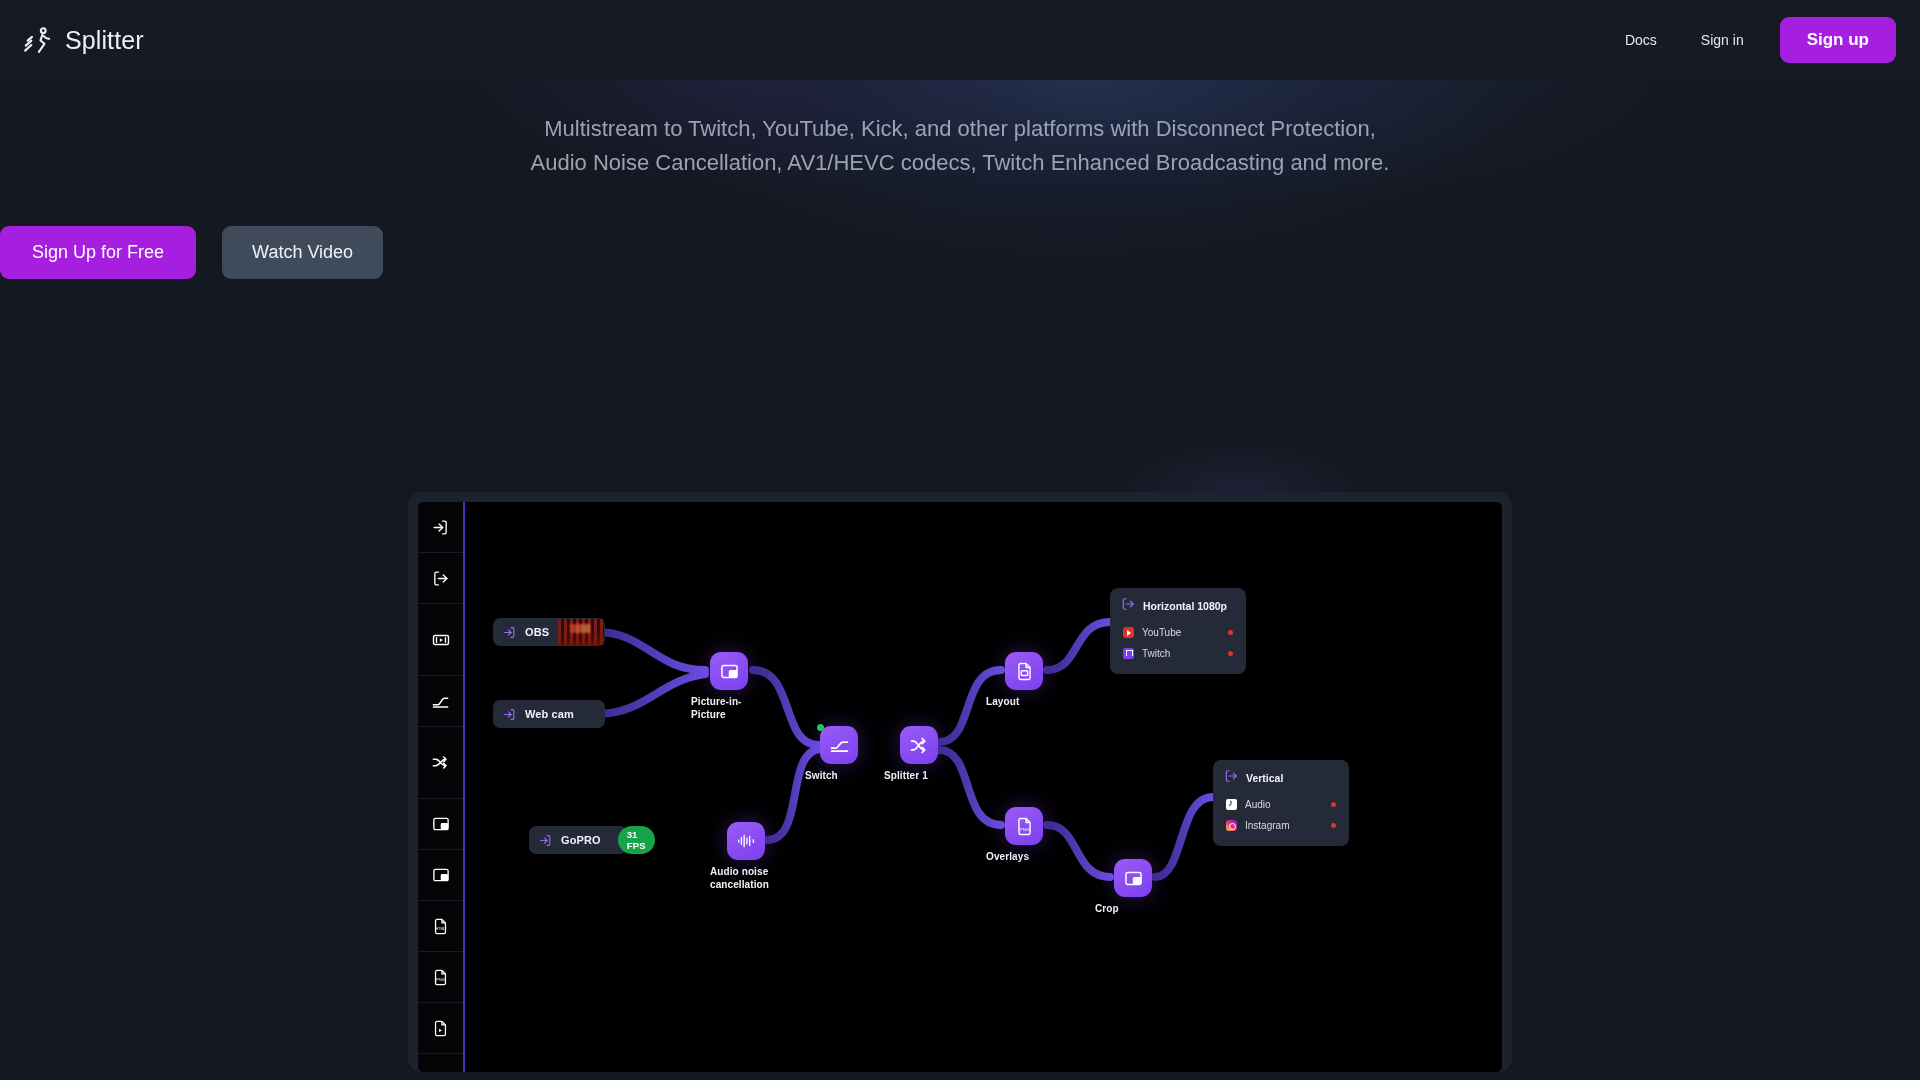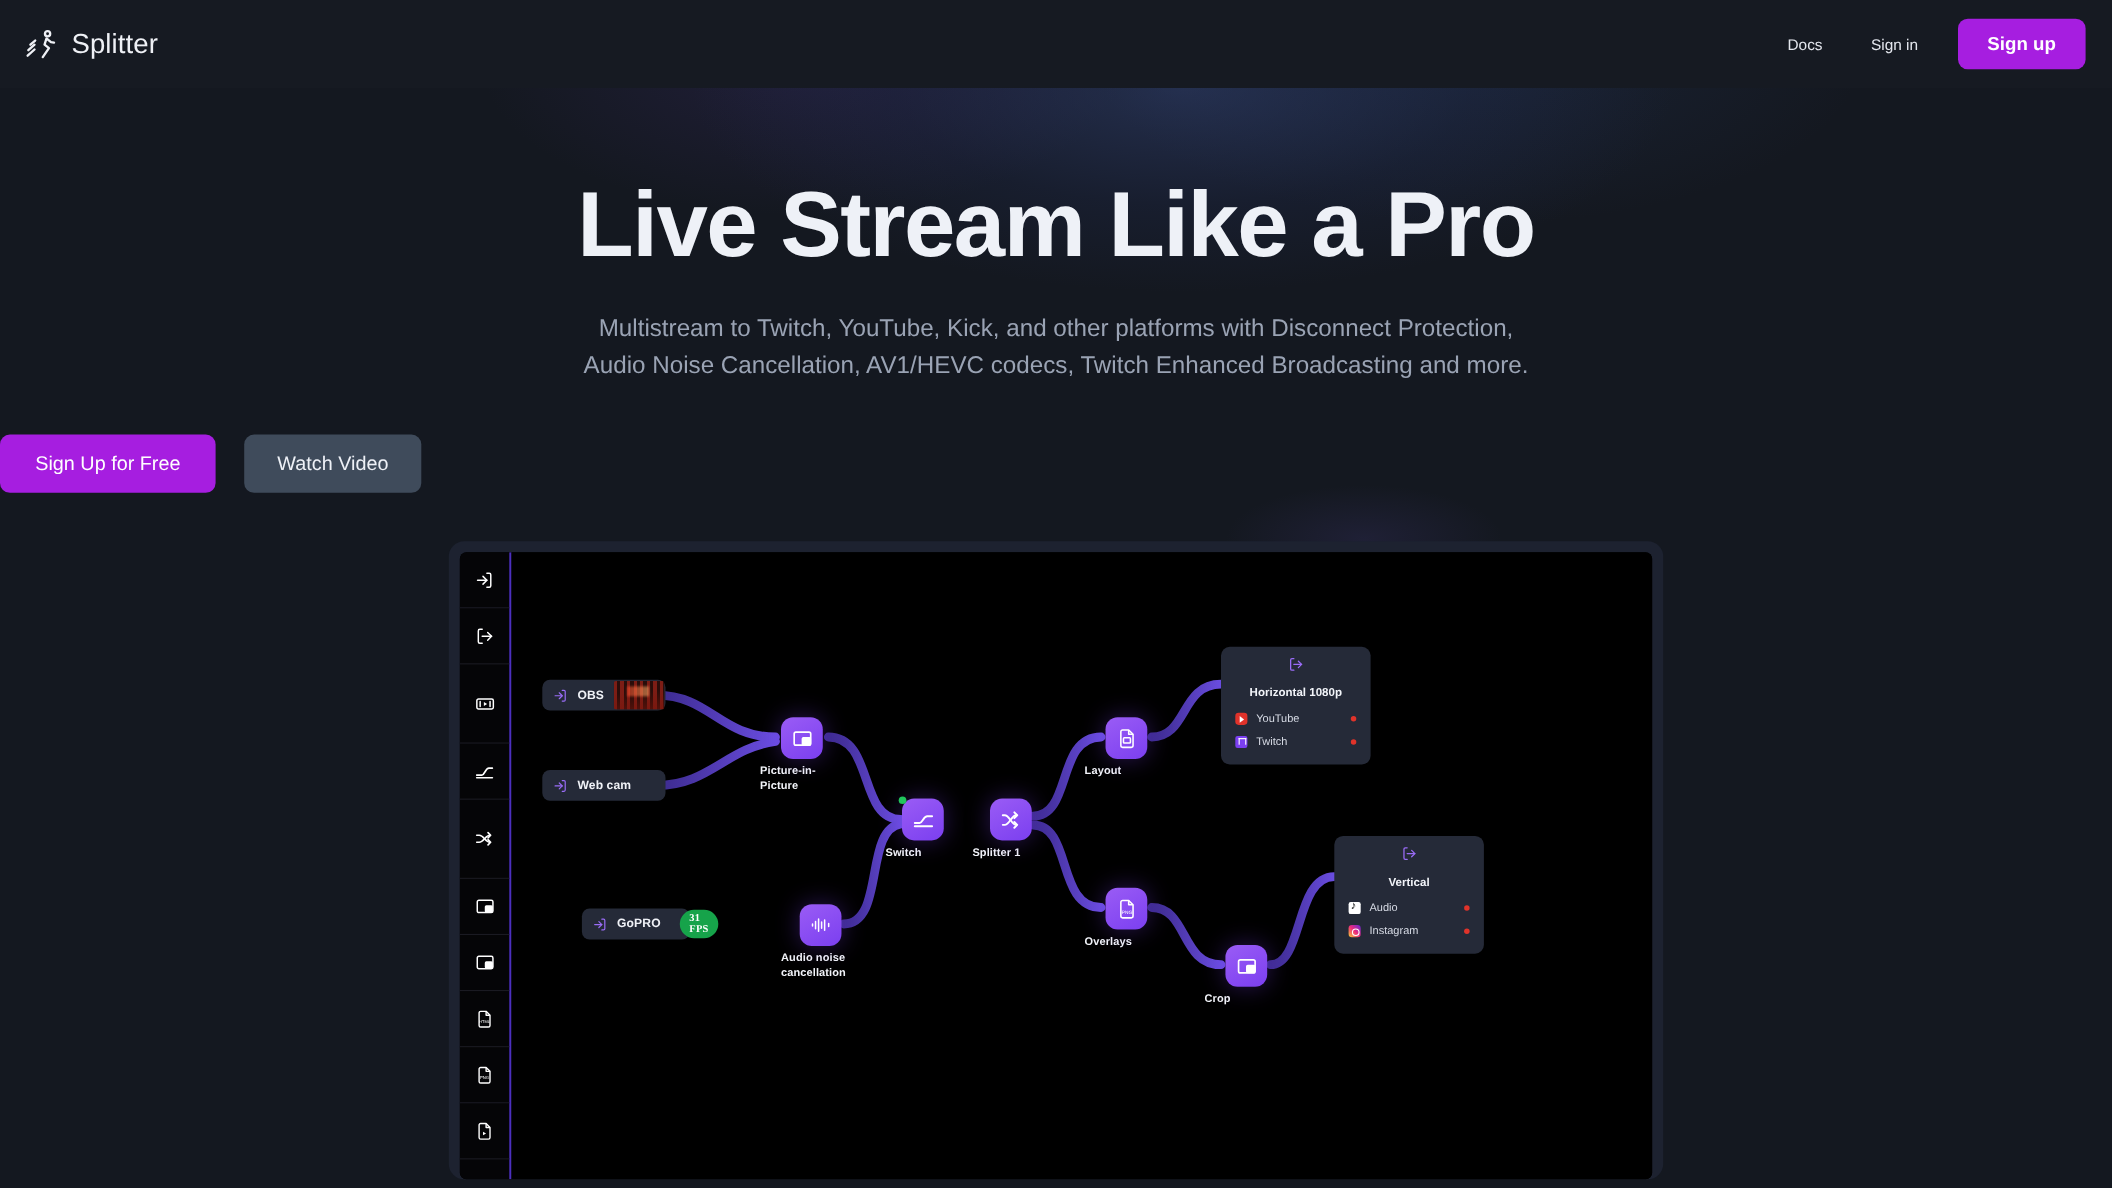--- a/index.html
+++ b/index.html
@@ -112,21 +112,21 @@
       #3a120c;
     overflow:hidden; position:relative;
   }
   .thumb::after{
     content:""; position:absolute; left:26%; top:20%; width:44%; height:34%;
     background:linear-gradient(90deg,#ff4b2b,#ffb36b);
     opacity:.55; filter:blur(1px);
   }
   .fps-badge{
     background:#16a34a; color:#fff; font-size:9.5px; font-weight:700;
-    border-radius:20px; padding:3px 9px; margin-left:8px; letter-spacing:.2px;font-family:Liberation Serif, serif;
+    border-radius:20px; padding:3px 9px; margin-left:8px; letter-spacing:.2px;
   }
 
   .proc-node{ position:absolute; z-index:3; text-align:left; }
   .proc-icon{
     width:38px; height:38px; border-radius:11px;
     background:linear-gradient(150deg,#9a5cf5,#7b3ff0);
     display:flex; align-items:center; justify-content:center;
     margin:0 auto; position:relative;
     box-shadow:0 0 22px rgba(124,63,240,.35);
   }
@@ -138,21 +138,21 @@
   .green-dot{
     position:absolute; left:-3px; top:-2px; width:7px; height:7px;
     border-radius:50%; background:#21c55d;
   }
 
   
   .dest-card{
     position:absolute; background:#252a38; border-radius:8px;
     padding:9px 11px 10px 11px; z-index:4; min-width:136px;
   }
-  .dest-head{ display:flex; align-items:center; gap:8px; margin-bottom:7px;flex-direction:column; }
+  .dest-head{ display:flex; align-items:center; gap:8px; margin-bottom:7px; }
   .dest-title{ font-size:10.5px; font-weight:700; color:#f2f4f9; }
   .dest-row{
     display:flex; align-items:center; gap:8px; padding:5px 2px;
   }
   .dest-row .plat-name{ font-size:10px; color:#d7dbe5; font-weight:400; }
   .dest-row .stat-dot{
     margin-left:auto; width:5px; height:5px; border-radius:50%; background:#e0332a;
   }
   .plat-ico{ width:11px; height:11px; border-radius:2px; flex:0 0 11px; display:block; }
   .ico-youtube{ background:#e0322a; position:relative; border-radius:3px; }
@@ -198,21 +198,20 @@
     <span class="brand-name">Splitter</span>
   </div>
   <nav class="nav-right">
     <button class="nav-link">Docs</button>
     <button class="nav-link">Sign in</button>
     <button class="nav-cta">Sign up</button>
   </nav>
 </header>
 
 <section id="hero">
-  <h1 id="hero-title">Live Stream Like a Pro</h1>
   <p id="hero-sub">Multistream to Twitch, YouTube, Kick, and other platforms with Disconnect Protection, Audio Noise Cancellation, AV1/HEVC codecs, Twitch Enhanced Broadcasting and more.</p>
   <div id="hero-ctas">
     <button class="btn-primary">Sign Up for Free</button>
     <button class="btn-secondary">Watch Video</button>
   </div>
 </section>
 
 <section id="editor-window">
   <div id="editor-inner">
 

